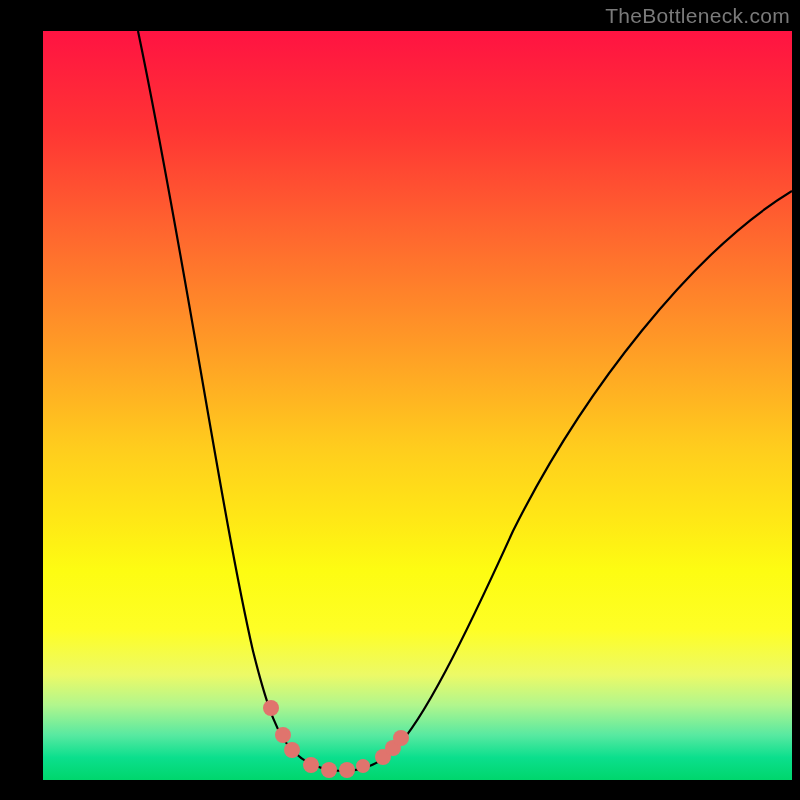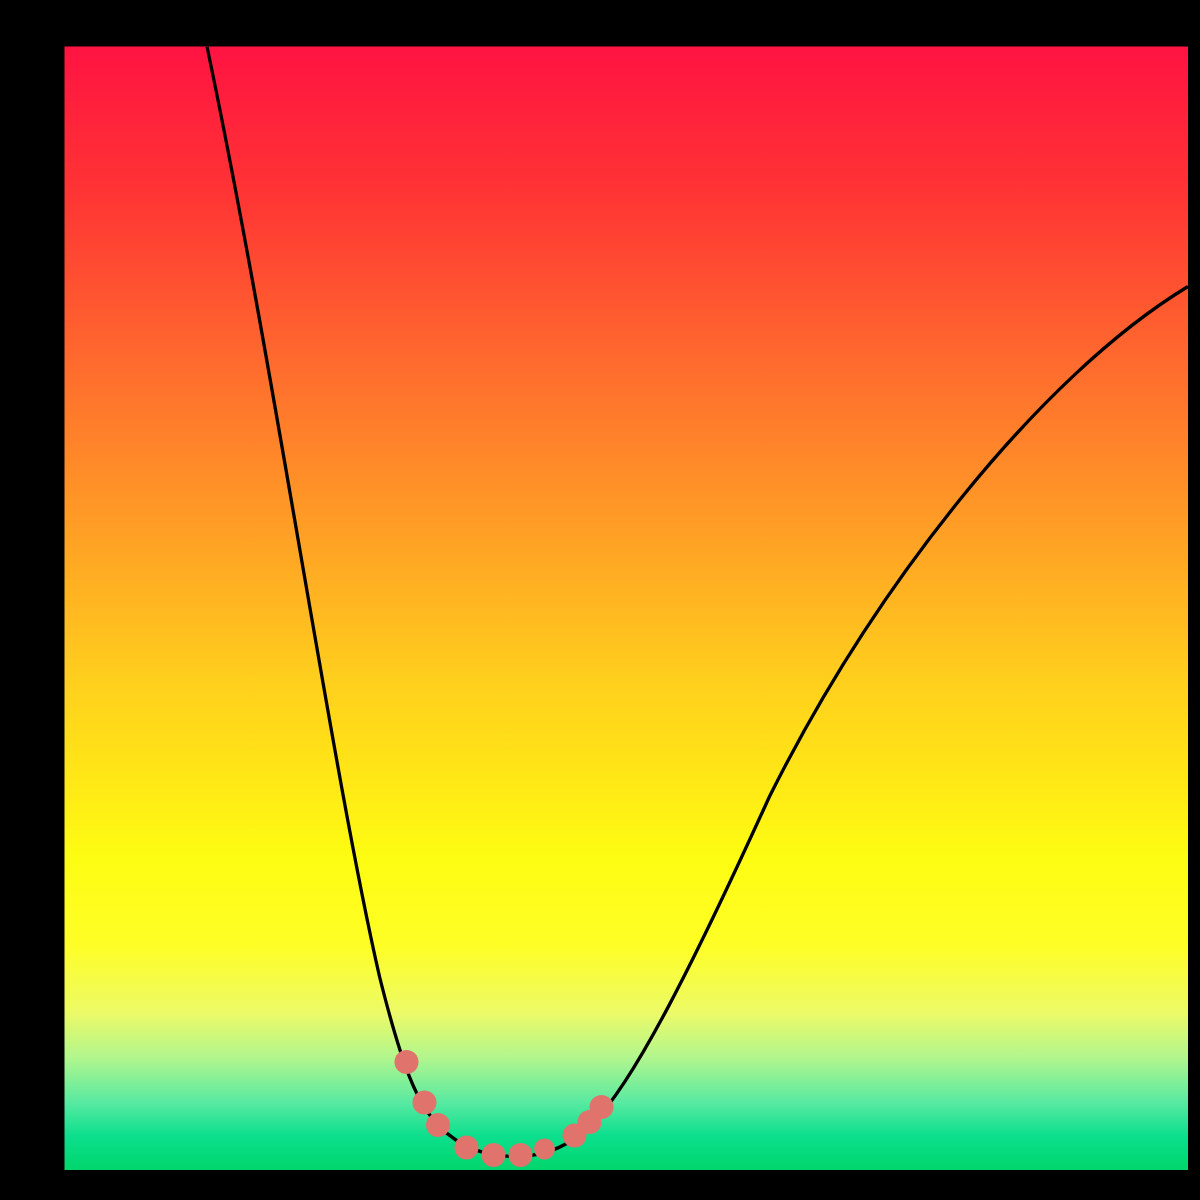--- a/index.html
+++ b/index.html
@@ -76,13 +76,14 @@
         <circle cx="286" cy="739" r="8"></circle>
         <circle cx="304" cy="739" r="8"></circle>
         <circle cx="320" cy="735" r="7"></circle>
         <circle cx="340" cy="726" r="8"></circle>
         <circle cx="350" cy="717" r="8"></circle>
         <circle cx="358" cy="707" r="8"></circle>
       </g>
     </svg>
   </div>
 
+  <div class="attribution">TheBottleneck.com</div>
 </div>
 
 </body></html>

